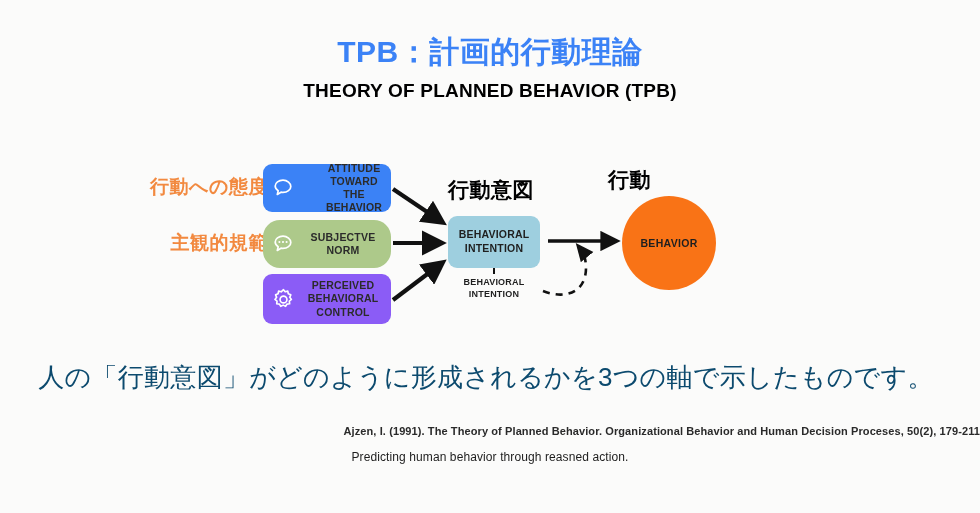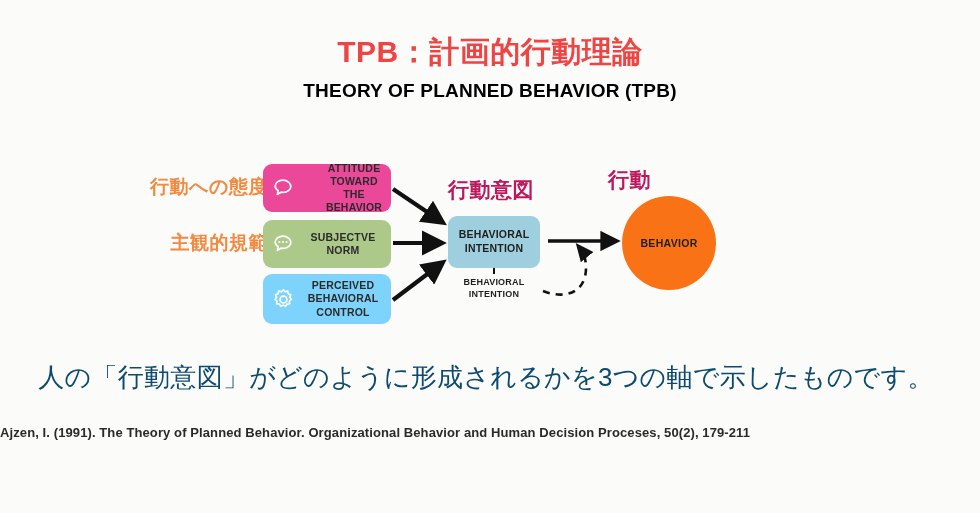--- a/index.html
+++ b/index.html
@@ -19,21 +19,21 @@
     height: 513px;
     background: #fbfbfa;
   }
 
   
   .title-jp {
     position: absolute;
     left: 0; top: 32px;
     width: 980px;
     text-align: center;
-    color: #ef4444;
+    color: #3b82f6;
     font-size: 30px;
     font-weight: bold;
     letter-spacing: 0.5px;
   }
   .title-en {
     position: absolute;
     left: 0; top: 80px;
     width: 980px;
     text-align: center;
     color: #000000;
@@ -63,23 +63,23 @@
     position: absolute;
     left: 263px;
     width: 128px;
     height: 48px;
     border-radius: 9px;
     display: flex;
     align-items: center;
     box-sizing: border-box;
     padding-left: 4px;
   }
-  .det-box.b1 { top: 164px; background: #ec4899; gap: 22px; }
-  .det-box.b2 { top: 220px; background: #adc98a; }
-  .det-box.b3 { top: 274px; background: #7dd3fc; height: 50px; }
+  .det-box.b1 { top: 164px; background: #3b82f6; gap: 22px; }
+  .det-box.b2 { top: 220px; background: #adc98a; border-radius: 17px; }
+  .det-box.b3 { top: 274px; background: #8b5cf6; height: 50px; }
 
   .det-icon {
     width: 32px;
     flex: 0 0 32px;
     display: flex;
     align-items: center;
     justify-content: center;
   }
   .det-text {
     flex: 1;
@@ -89,21 +89,21 @@
     font-weight: bold;
     line-height: 1.25;
     letter-spacing: 0.2px;
     padding-right: 4px;
     white-space: pre-line;
   }
 
   
   .mid-label {
     position: absolute;
-    color: #be185d;
+    color: #000000;
     font-size: 21px;
     font-weight: bold;
     letter-spacing: 0.5px;
   }
   .mid-label.intention { left: 448px; top: 176px; }
   .mid-label.behavior  { left: 608px; top: 166px; }
 
   
   .intention-box {
     position: absolute;
@@ -171,23 +171,23 @@
     width: 972px;
     text-align: center;
     color: #0c4a6e;
     font-size: 26px;
     letter-spacing: 0.3px;
   }
   .citation {
     position: absolute;
     left: 0; top: 425px;
     width: 980px;
-    text-align: left;
+    text-align: right;
     color: #2a2a2a;
-    font-size: 13px;
+    font-size: 11px;
     font-weight: bold;
     letter-spacing: 0.1px;
   }
   .tagline {
     position: absolute;
     left: 0; top: 450px;
     width: 980px;
     text-align: center;
     color: #1d1d1d;
     font-size: 12px;
@@ -270,14 +270,15 @@
 
     <line x1="548" y1="241" x2="616" y2="241" stroke="#111111" stroke-width="3.4" marker-end="url(#ah)"></line>
 
     <path d="M 543 291 C 566 300 586 292 586 268 C 586 258 583 252 579 247" fill="none" stroke="#111111" stroke-width="2.6" stroke-dasharray="7 6" marker-end="url(#ahs)"></path>
 
     <line x1="494" y1="268" x2="494" y2="274" stroke="#111111" stroke-width="2"></line>
   </svg>
 
   <div class="caption-jp">人の「行動意図」がどのように形成されるかを3つの軸で示したものです。</div>
   <div class="citation">Ajzen, I. (1991). The Theory of Planned Behavior. Organizational Behavior and Human Decision Proceses, 50(2), 179-211</div>
+  <div class="tagline">Predicting human behavior through reasned action.</div>
 
 </div>
 
 </body></html>

